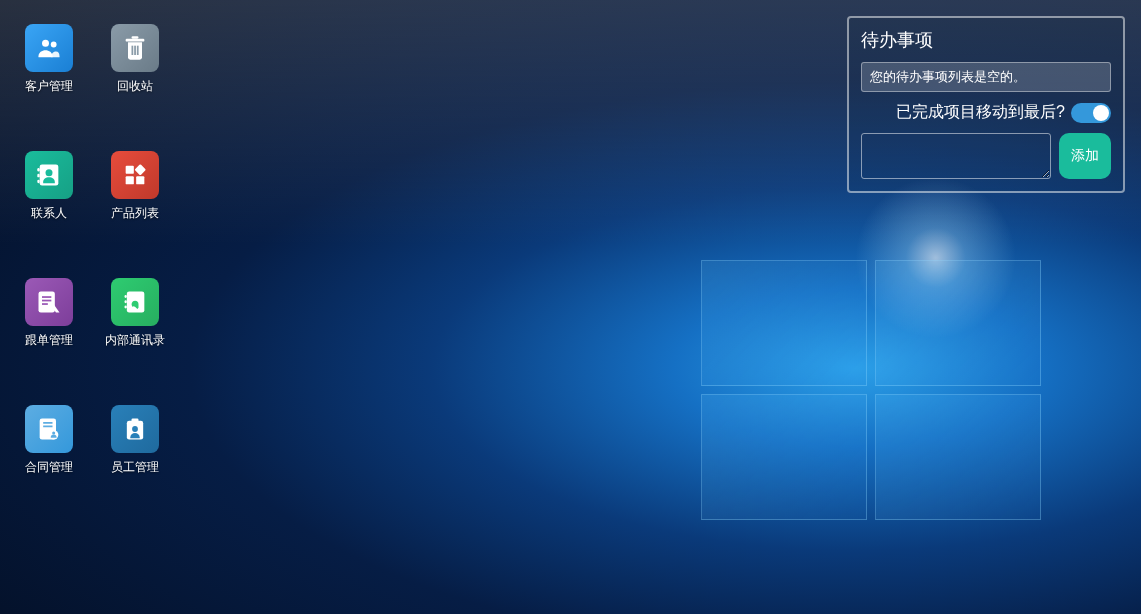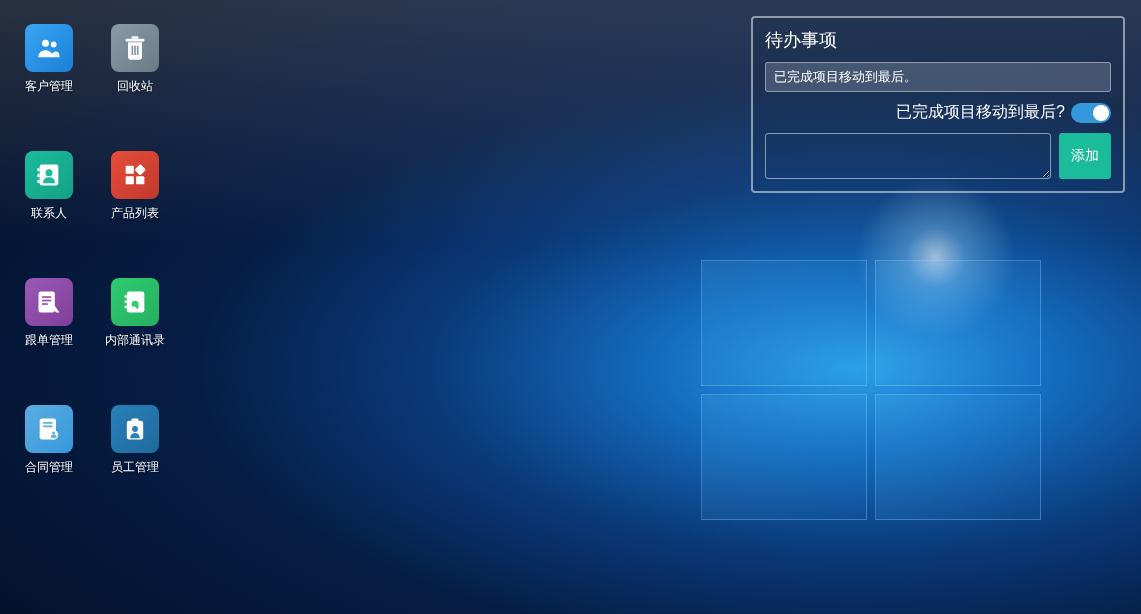--- a/index.html
+++ b/index.html
@@ -93,21 +93,21 @@
     .bg-orange { background: linear-gradient(135deg, #f39c12, #e67e22); }
     .bg-red2 { background: linear-gradient(135deg, #e74c3c, #d62c1a); }
     .bg-lightblue { background: linear-gradient(135deg, #5dade2, #3498db); }
     .bg-blue2 { background: linear-gradient(135deg, #2980b9, #1f6a9e); }
     
     
     .todo-panel {
       position: absolute;
       top: 16px;
       right: 16px;
-      width: 374px;
+      width: 278px;
       border: 2px solid rgba(255,255,255,0.5);
       border-radius: 4px;
       padding: 10px 12px 12px 12px;
       background: rgba(10,30,60,0.12);
     }
     
     .todo-title {
       color: #fff;
       font-size: 18px;
       margin-bottom: 10px;
@@ -168,21 +168,21 @@
       resize: both;
       color: #fff;
       padding: 4px;
       font-family: inherit;
     }
     
     .todo-add-btn {
       width: 52px;
       background: #1abc9c;
       border: none;
-      border-radius: 3px;
+      border-radius: 10px;
       color: #fff;
       font-size: 14px;
       cursor: pointer;
     }
     
     svg { width: 28px; height: 28px; }
   </style>
 </head>
 <body>
 
@@ -299,21 +299,21 @@
           <path d="M8 19c0-2 1.8-3.5 4-3.5s4 1.5 4 3.5v1H8z" fill="#2980b9"></path>
         </svg>
     </div>
     <span class="icon-label">员工管理</span>
   </div>
 
 </div>
 
 <div class="todo-panel">
   <div class="todo-title">待办事项</div>
-  <div class="todo-empty-msg">已完成项目移动到最后。</div>
+  <div class="todo-empty-msg">您的待办事项列表是空的。</div>
   <div class="todo-controls-row">
     <span class="toggle-label">已完成项目移动到最后?</span>
     <div class="toggle-switch">
       <div class="toggle-thumb"></div>
     </div>
   </div>
   <div class="todo-input-row">
     <textarea class="todo-textarea" style=""></textarea>
     <button class="todo-add-btn">添加</button>
   </div>

